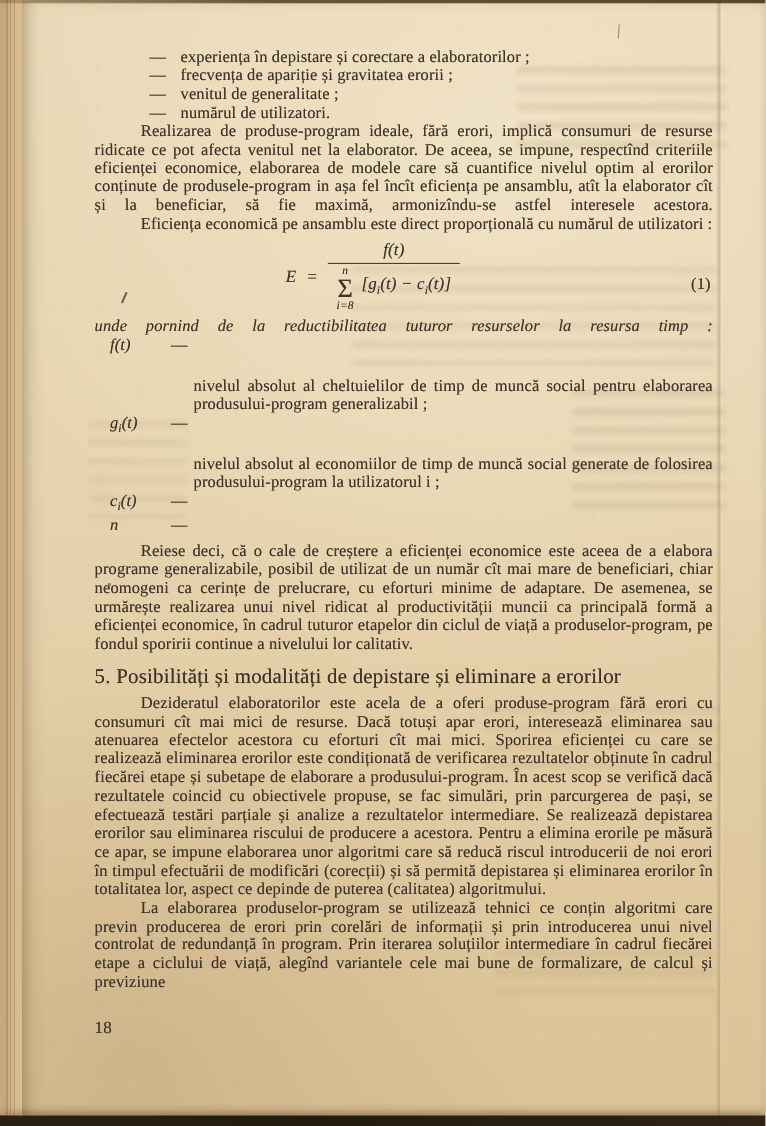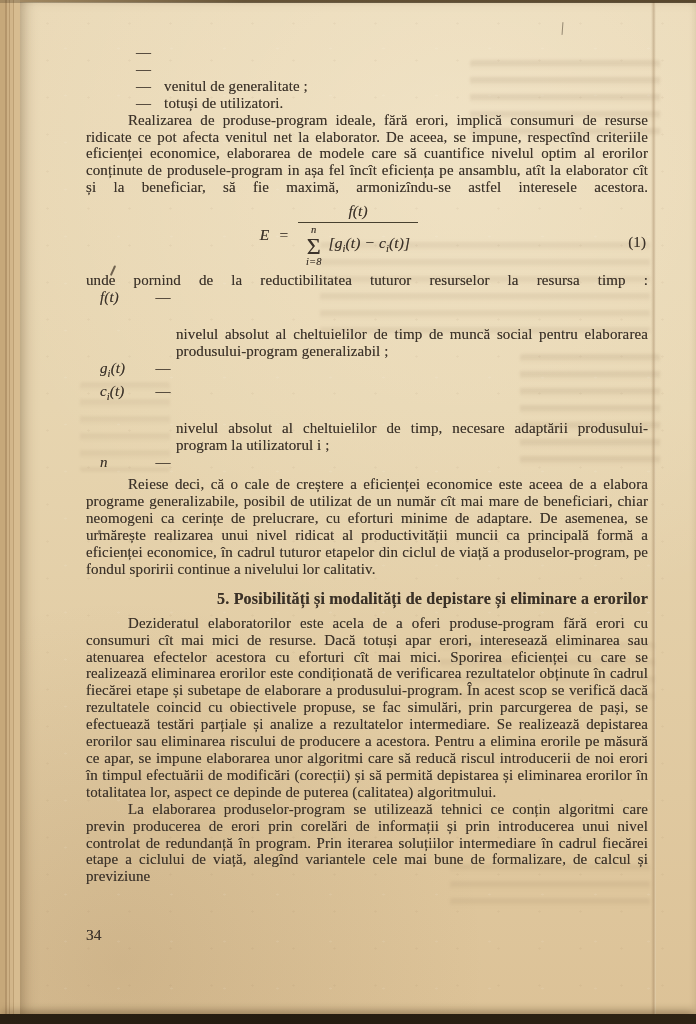--- a/index.html
+++ b/index.html
@@ -75,21 +75,21 @@
   .text{
     position:absolute;left:66px;top:42px;width:562px;z-index:2;
     color:#3c332a;font-size:15px;line-height:16.9px;text-align:justify;
     letter-spacing:.1px;
     text-shadow:0 0 .4px rgba(60,51,42,.55);
   }
   .bullets{margin:0;padding:0;list-style:none;}
   .bullets li{display:flex;gap:13px;padding-left:50px;text-align:left;}
   p{margin:0;text-indent:42px;}
   .p-cont{text-align-last:justify;}
-  .no-indent{text-indent:0;}
+  .no-indent{text-indent:0;font-style:italic;}
   .one-line{text-align-last:justify;}
 
   .formula-wrap{position:relative;margin:7px 0 5px;z-index:2;}
   .formula{
     display:flex;justify-content:center;align-items:center;gap:9px;
     font-style:italic;font-size:15.5px;transform:translateX(-28px);
   }
   .frac{display:inline-flex;flex-direction:column;align-items:center;}
   .frac .num{padding:0 10px 2px;}
   .frac .den{
@@ -102,21 +102,21 @@
   sub.isub{font-size:10.5px;font-style:italic;}
   .eqnum{position:absolute;right:2px;bottom:16px;font-style:normal;}
 
   .defs{margin:0;}
   .def-row{display:grid;grid-template-columns:50px 26px 1fr;padding-left:14px;}
   .def-term{font-style:italic;text-align:left;}
   .def-dash{text-align:center;}
   .def-desc{text-align:justify;margin-top:37px;}
 
   .heading{
-    text-align:right;font-weight:bold;font-size:16px;color:#3a3127;
+    text-align:left;font-weight:normal;font-size:19px;color:#3a3127;
     margin:13px 0 7px;letter-spacing:.2px;text-indent:0;
     text-shadow:0 0 .5px rgba(58,49,39,.6);
   }
   .pagenum{
     position:absolute;left:66px;top:924px;z-index:2;
     color:#3c332a;font-size:15.5px;
     text-shadow:0 0 .4px rgba(60,51,42,.55);
   }
 </style>
 </head>
@@ -137,35 +137,38 @@
 
     <div class="mark mark-slash"></div>
     <div class="mark mark-tick"></div>
     <div class="mark mark-dot"></div>
 
     <div class="text">
 
       <ul class="bullets">
         <li>
           <span>—</span>
-        </li>
-        <li>
-          <span>—</span>
+          <span>experiența în depistare și corectare a elaboratorilor ;</span>
+        </li>
+        <li>
+          <span>—</span>
+          <span>frecvența de apariție și gravitatea erorii ;</span>
         </li>
         <li>
           <span>—</span>
           <span>venitul de generalitate ;</span>
         </li>
         <li>
           <span>—</span>
-          <span>totuși de utilizatori.</span>
+          <span>numărul de utilizatori.</span>
         </li>
       </ul>
 
       <p class="p-cont">Realizarea de produse-program ideale, fără erori, implică consumuri de resurse ridicate ce pot afecta venitul net la elaborator. De aceea, se impune, respectînd criteriile eficienței economice, elaborarea de modele care să cuantifice nivelul optim al erorilor conținute de produsele-program in așa fel încît eficiența pe ansamblu, atît la elaborator cît și la beneficiar, să fie maximă, armonizîndu-se astfel interesele acestora.</p>
+      <p>Eficiența economică pe ansamblu este direct proporțională cu numărul de utilizatori :</p>
 
       <div class="formula-wrap">
         <div class="formula">
           <span>E</span>
           <span>=</span>
           <span class="frac">
             <span class="num">f(t)</span>
             <span class="den">
               <span class="sigma-stack">
                 <span class="lim">n</span>
@@ -183,38 +186,38 @@
 
       <div class="defs">
         <div class="def-row">
           <span class="def-term"><span>f</span><sub class="isub"></sub><span>(t)</span></span>
           <span class="def-dash">—</span>
           <span class="def-desc">nivelul absolut al cheltuielilor de timp de muncă social pentru elaborarea produsului-program generalizabil ;</span>
         </div>
         <div class="def-row">
           <span class="def-term"><span>g</span><sub class="isub">i</sub><span>(t)</span></span>
           <span class="def-dash">—</span>
+          <span class="def-desc">nivelul absolut al economiilor de timp de muncă social generate de folosirea produsului-program la utilizatorul i ;</span>
         </div>
         <div class="def-row">
           <span class="def-term"><span>c</span><sub class="isub">i</sub><span>(t)</span></span>
           <span class="def-dash">—</span>
-          <span class="def-desc">nivelul absolut al cheltuielilor de timp, necesare adaptării produsului-program la utilizatorul i ;</span>
         </div>
         <div class="def-row">
           <span class="def-term"><span>n</span><sub class="isub"></sub><span></span></span>
           <span class="def-dash">—</span>
         </div>
       </div>
 
       <p>Reiese deci, că o cale de creștere a eficienței economice este aceea de a elabora programe generalizabile, posibil de utilizat de un număr cît mai mare de beneficiari, chiar neomogeni ca cerințe de prelucrare, cu eforturi minime de adaptare. De asemenea, se urmărește realizarea unui nivel ridicat al productivității muncii ca principală formă a eficienței economice, în cadrul tuturor etapelor din ciclul de viață a produselor-program, pe fondul sporirii continue a nivelului lor calitativ.</p>
 
       <h3 class="heading">5. Posibilități și modalități de depistare și eliminare a erorilor</h3>
 
       <p>Dezideratul elaboratorilor este acela de a oferi produse-program fără erori cu consumuri cît mai mici de resurse. Dacă totuși apar erori, interesează eliminarea sau atenuarea efectelor acestora cu eforturi cît mai mici. Sporirea eficienței cu care se realizează eliminarea erorilor este condiționată de verificarea rezultatelor obținute în cadrul fiecărei etape și subetape de elaborare a produsului-program. În acest scop se verifică dacă rezultatele coincid cu obiectivele propuse, se fac simulări, prin parcurgerea de pași, se efectuează testări parțiale și analize a rezultatelor intermediare. Se realizează depistarea erorilor sau eliminarea riscului de producere a acestora. Pentru a elimina erorile pe măsură ce apar, se impune elaborarea unor algoritmi care să reducă riscul introducerii de noi erori în timpul efectuării de modificări (corecții) și să permită depistarea și eliminarea erorilor în totalitatea lor, aspect ce depinde de puterea (calitatea) algoritmului.</p>
       <p class="p-cont">La elaborarea produselor-program se utilizează tehnici ce conțin algoritmi care previn producerea de erori prin corelări de informații și prin introducerea unui nivel controlat de redundanță în program. Prin iterarea soluțiilor intermediare în cadrul fiecărei etape a ciclului de viață, alegînd variantele cele mai bune de formalizare, de calcul și previziune</p>
     </div>
 
-    <div class="pagenum">34</div>
+    <div class="pagenum">18</div>
   </div>
 
   <div class="top-shadow"></div>
   <div class="bottom-band"></div>
 </div>
 
 </body></html>

